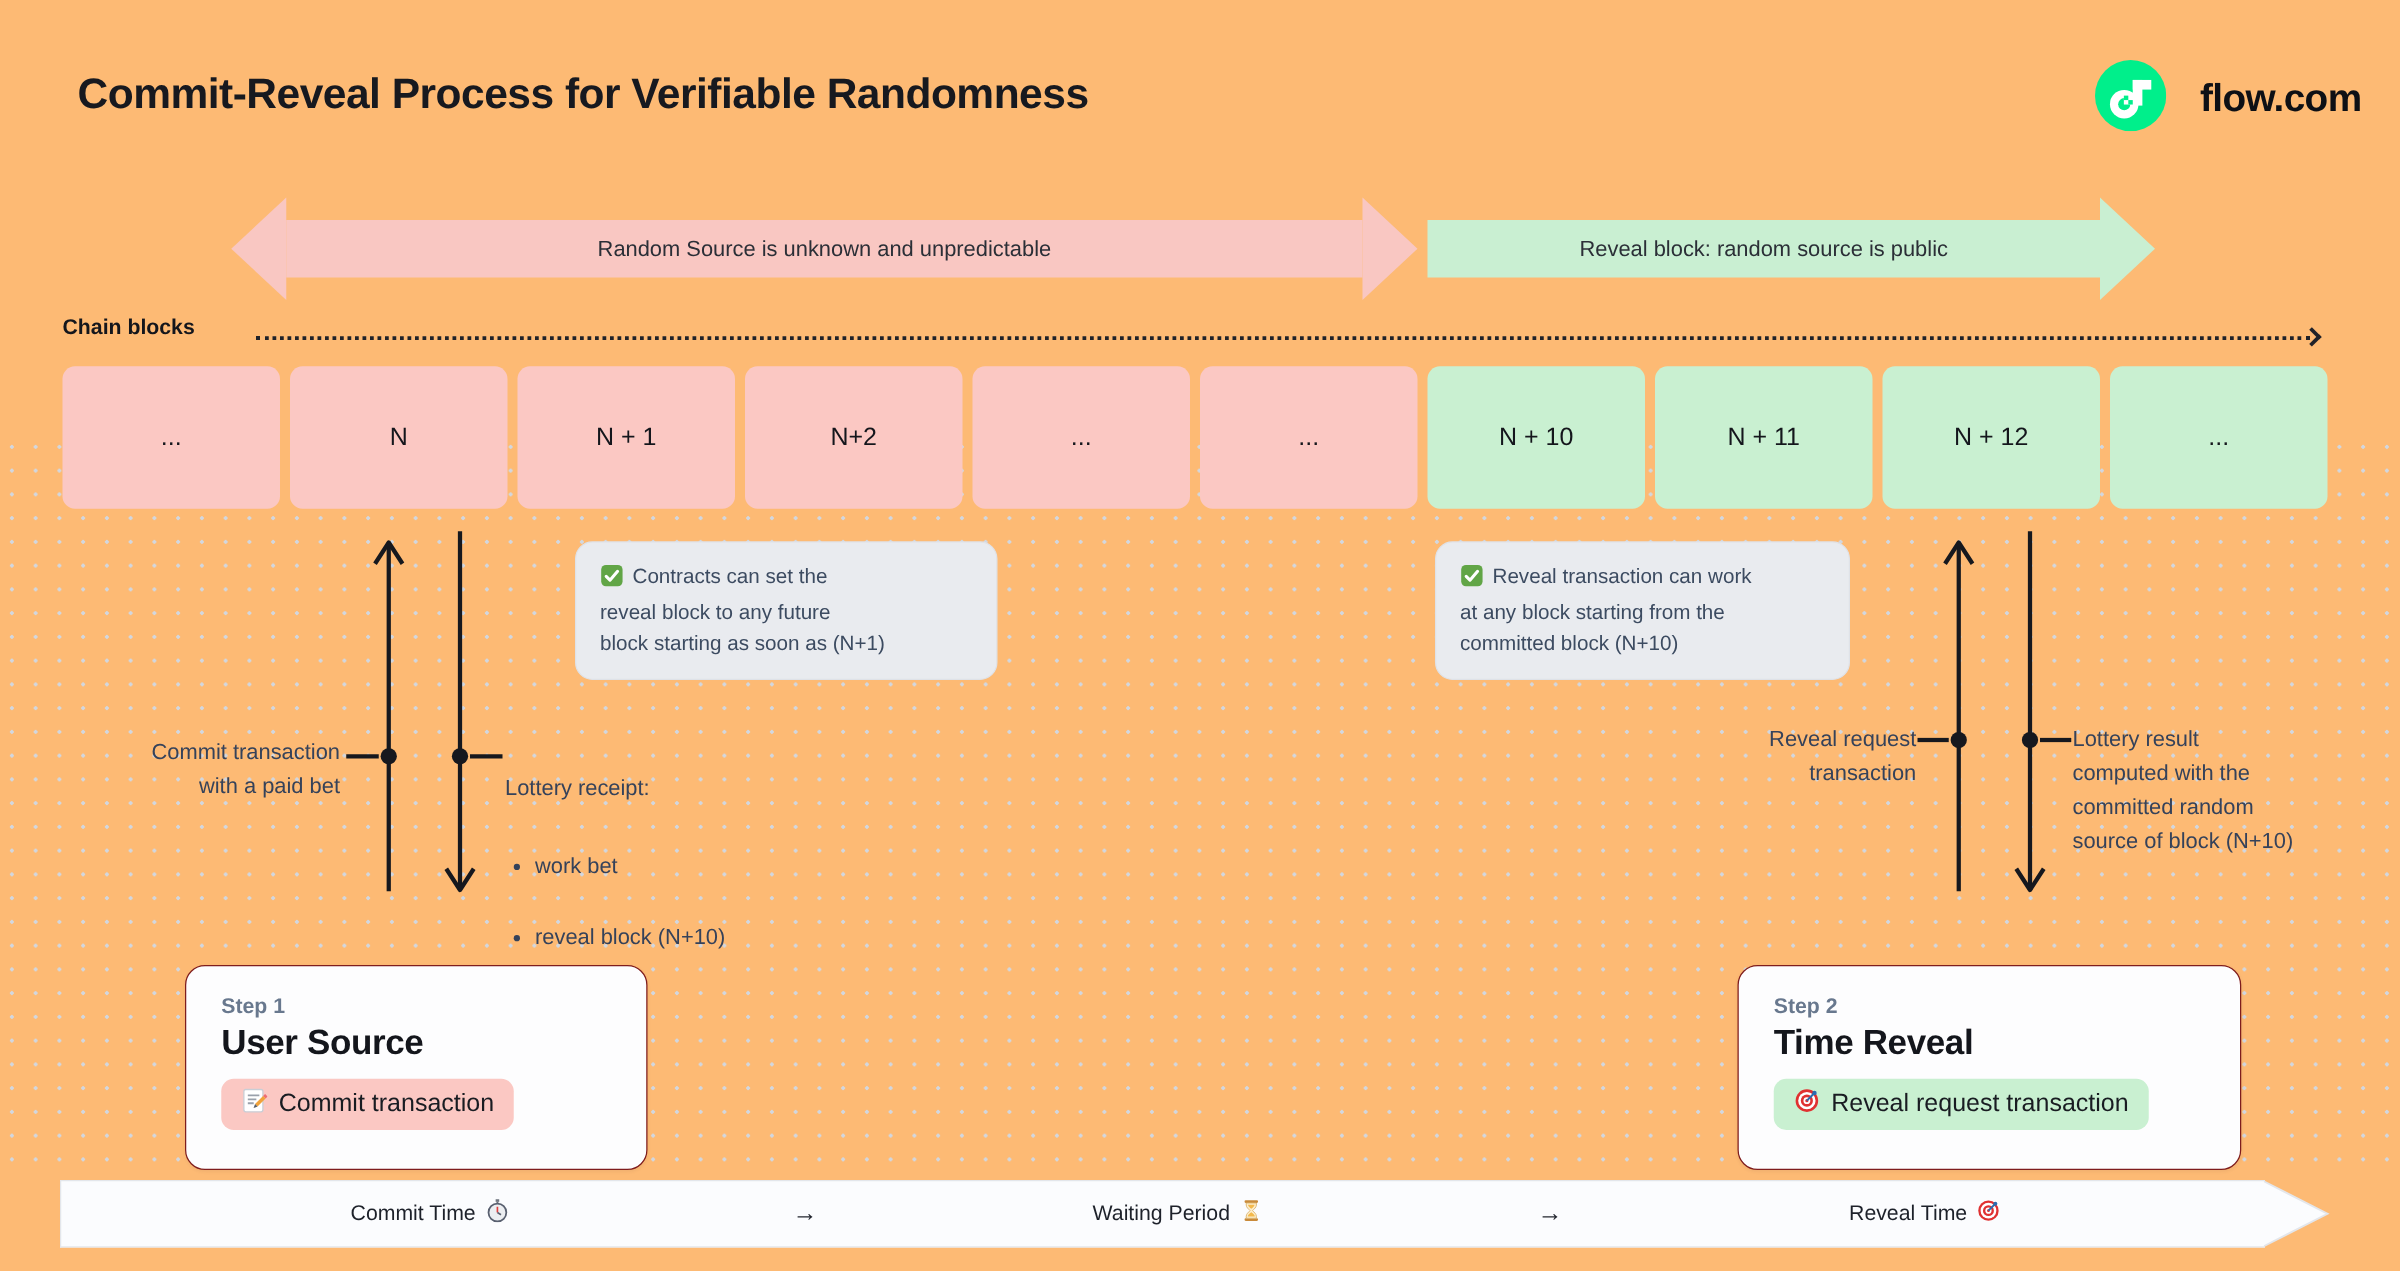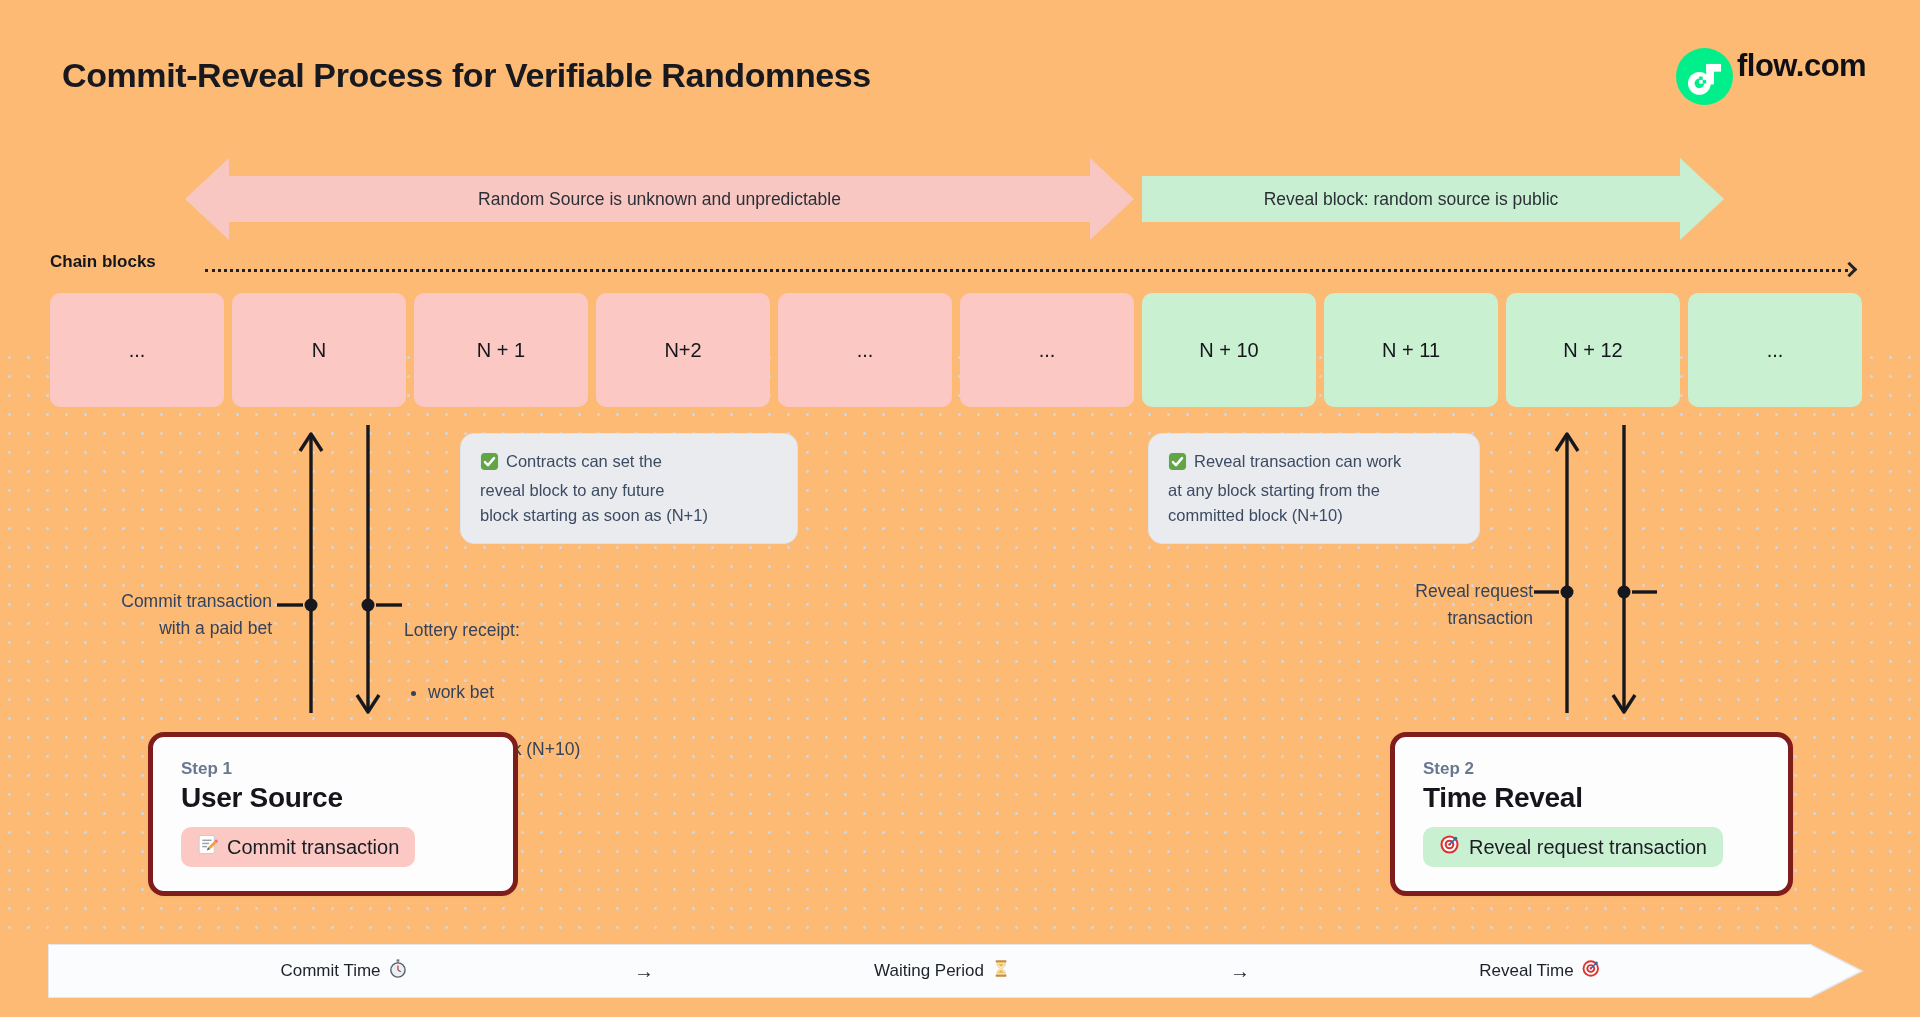--- a/index.html
+++ b/index.html
@@ -7,21 +7,21 @@
   .canvas { position:relative; width:1920px; height:1017px; background:#fdba74; overflow:hidden; }
 
   
   .pattern-band { position:absolute; left:0; top:348px; width:1920px; height:592px;
     background-image: radial-gradient(circle, #d2d7df 1.3px, transparent 1.5px);
     background-size: 19px 19px; }
 
   
   .page-title { position:absolute; left:62px; top:56px; font-size:34px; font-weight:600;
     color:#17191f; letter-spacing:-0.4px; }
-  .brand { position:absolute; left:1676px; top:48px; display:flex; align-items:flex-start; gap:4px; cursor:pointer; }
+  .brand { position:absolute; left:1676px; top:48px; display:flex; align-items:center; gap:27px; cursor:pointer; }
   .brand-text { font-size:31px; font-weight:800; color:#0e1015; letter-spacing:-0.5px; }
 
   
   .harrow { position:absolute; top:158px; display:flex; align-items:center;text-align:right; }
   .harrow .tri { width:0; height:0; border-top:41px solid transparent; border-bottom:41px solid transparent; }
   .harrow .body { height:46px; display:flex; align-items:center; justify-content:center;
     font-size:17.5px; font-weight:500; color:#2b2f37; }
   .arrow-red { left:185px; width:949px; }
   .arrow-red .tri-l { border-right:44px solid #f9c7c2; }
   .arrow-red .tri-r { border-left:44px solid #f9c7c2; }
@@ -56,21 +56,21 @@
   .lbl-commit { left:72px; width:200px; top:588px; text-align:right; }
   .lbl-receipt { left:404px; top:590px; }
   .lbl-receipt ul { margin:6px 0 0 24px; }
   .lbl-receipt li { margin-top:2px; }
   .lbl-reveal-req { left:1333px; width:200px; top:578px; text-align:right; }
   .lbl-result { left:1658px; width:250px; top:578px; }
 
   svg.overlay { position:absolute; left:0; top:0; pointer-events:none; }
 
   
-  .card { position:absolute; top:732px; height:164px; background:#fdfdfe; border:5px solid #7f1d1d;
+  .card { position:absolute; top:772px; height:164px; background:#fdfdfe; border:1px solid #7f1d1d;
     border-radius:16px; box-shadow:0 1px 3px rgba(16,24,40,.05); padding:22px 28px; }
   .card-1 { left:148px; width:370px; }
   .card-2 { left:1390px; width:403px; }
   .kicker { font-size:17px; font-weight:700; color:#68788e; }
   .card-title { font-size:28px; font-weight:800; color:#14161c; margin-top:3px; letter-spacing:-0.3px; }
   .pill { display:inline-flex; align-items:center; gap:9px; margin-top:13px; padding:7px 16px;
     border-radius:10px; font-size:20px; color:#191c22; cursor:pointer; border:none; font-family:inherit; }
   .pill-pink { background:#fbc8c3; }
   .pill-green { background:#c9f0d1; }
 
@@ -201,20 +201,24 @@
 with a paid bet</div>
   <div class="lbl lbl-receipt">
     <span>Lottery receipt:</span>
     <ul>
       <li>work bet</li>
       <li>reveal block (N+10)</li>
     </ul>
   </div>
   <div class="lbl lbl-reveal-req">Reveal request
 transaction</div>
+  <div class="lbl lbl-result">Lottery result
+computed with the
+committed random
+source of block (N+10)</div>
 
   <div class="card card-1">
     <div class="kicker">Step 1</div>
     <div class="card-title">User Source</div>
     <button class="pill pill-pink">
       <span>
         <svg width="21" height="21" viewBox="0 0 20 20">
             <rect x="2" y="1.5" width="14.5" height="17" rx="1.5" fill="#fff" stroke="#c9ced6"></rect>
             <line x1="5" y1="6" x2="13.8" y2="6" stroke="#9aa1ab" stroke-width="1.4"></line>
             <line x1="5" y1="9" x2="11.5" y2="9" stroke="#9aa1ab" stroke-width="1.4"></line>

